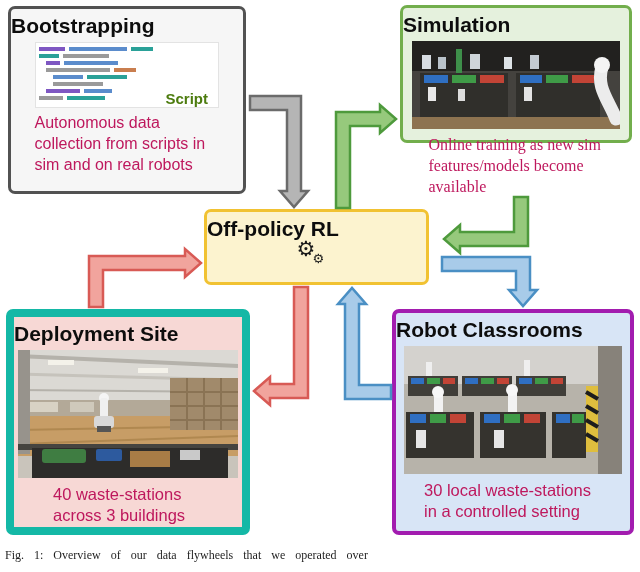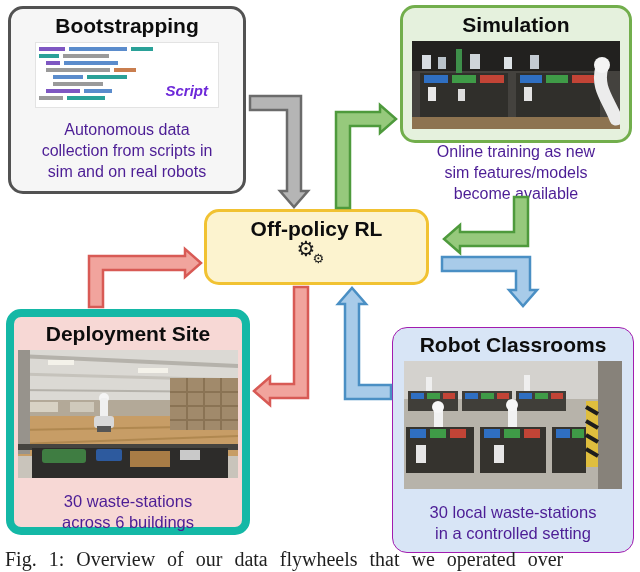--- a/index.html
+++ b/index.html
@@ -2,48 +2,48 @@
 <html><head>
 <meta charset="utf-8">
 <style>
   html,body { margin:0; padding:0; }
   body {
     width:640px; height:572px; position:relative; overflow:hidden;
     background:#ffffff;
     font-family:"Liberation Sans", sans-serif;
     color:#111;
   }
-  .box { position:absolute; border-radius:15px; box-sizing:border-box; text-align:center; }
+  .box { position:absolute; border-radius:7px; box-sizing:border-box; text-align:left; }
   .box .title { font-weight:bold; font-size:21px; margin-top:5px; color:#0d0d0d; }
-  .desc { font-size:16px; line-height:1.3; margin:13px auto 0; color:#4c1d95; }
+  .desc { font-size:16px; line-height:1.3; margin:6px auto 0; color:#be185d; }
 
   #bootstrapping { left:8px;   top:6px;   width:238px; height:188px; background:#f6f6f6; border:3px solid #525252; }
   #simulation    { left:400px; top:5px;   width:232px; height:138px; background:#e5f1dd; border:3px solid #72ae4c; }
   #rl            { left:204px; top:209px; width:225px; height:76px;  background:#fcf3cf; border:3px solid #f1c232; }
   #deployment    { left:6px;   top:309px; width:244px; height:226px; background:#f7d8d5; border:8px solid #14b8a6; }
-  #classrooms    { left:392px; top:327px; width:242px; height:226px; background:#d8e5f6; border:1px solid #a21caf; }
+  #classrooms    { left:392px; top:309px; width:242px; height:226px; background:#d8e5f6; border:4px solid #a21caf; }
 
   #script-panel { position:relative; width:182px; height:64px; background:#ffffff; margin:5px auto 0; box-shadow:0 0 0 1px #e3e3e3; }
-  #script-label { position:absolute; right:8px; bottom:8px; font-weight:bold; font-size:15px; color:#6d28d9; background:rgba(255,255,255,.85); padding:0 2px;font-style:italic; }
+  #script-label { position:absolute; right:8px; bottom:0; font-weight:bold; font-size:15px; color:#4d7c0f; background:rgba(255,255,255,.85); padding:0 2px; }
 
   .photo { display:block; margin:4px auto 0; }
 
   .rl-row { display:flex; align-items:center; justify-content:center; margin-top:1px; font-size:17px; color:#161616; }
   .gears { position:relative; width:32px; height:28px; margin-right:8px; }
   .gear-big   { position:absolute; left:0;    top:-3px; font-size:21px; line-height:1; font-family:"DejaVu Sans", sans-serif; color:#1a1a1a; }
   .gear-small { position:absolute; left:16px; top:10px; font-size:13px; line-height:1; font-family:"DejaVu Sans", sans-serif; color:#1a1a1a; }
 
   #arrows { position:absolute; left:0; top:0; width:640px; height:572px; pointer-events:none; }
   #arrows polygon { stroke-width:2.5; stroke-linejoin:miter; }
   .arrow-gray  { fill:#b5b5b5; stroke:#6b6b6b; }
   .arrow-green { fill:#96c97c; stroke:#4e9a3c; }
   .arrow-blue  { fill:#a8cbe9; stroke:#4a8fc4; }
   .arrow-red   { fill:#f1a49d; stroke:#d85a55; }
 
-  #caption { position:absolute; left:5px; top:548px; width:631px; font-family:"Liberation Serif", serif; font-size:20px; color:#1f1f1f; word-spacing:7px; }
+  #caption { position:absolute; left:5px; top:548px; width:631px; font-family:"Liberation Serif", serif; font-size:12px; color:#1f1f1f; word-spacing:7px; }
 </style>
 </head>
 <body>
 
 <div class="box" id="bootstrapping">
   <div class="title">Bootstrapping</div>
   <div id="script-panel">
     <svg width="182" height="64" viewBox="0 0 182 64">
       <rect width="182" height="64" fill="#ffffff"></rect>
       <rect x="3" y="4" width="26" height="4" fill="#7e57c2"></rect>
@@ -87,21 +87,21 @@
     <rect x="46" y="48" width="7" height="12" fill="#dcdcdc"></rect>
     <rect x="104" y="32" width="84" height="44" fill="#302f2b"></rect>
     <rect x="108" y="34" width="22" height="8" fill="#2f6fc2"></rect>
     <rect x="134" y="34" width="22" height="8" fill="#3f9b47"></rect>
     <rect x="160" y="34" width="22" height="8" fill="#c24436"></rect>
     <rect x="112" y="46" width="8" height="14" fill="#e3e3e3"></rect>
     <rect y="76" width="208" height="12" fill="#8d7350"></rect>
     <path d="M204,78 C196,58 184,46 190,26" stroke="#ececec" stroke-width="13" fill="none" stroke-linecap="round"></path>
     <circle cx="190" cy="24" r="8" fill="#f4f4f4"></circle>
   </svg>
-  <div class="desc" style="width:175px;">Online training as new sim features/models become available</div>
+  <div class="desc" style="width:175px;font-family:Liberation Serif, serif;">Online training as new sim features/models become available</div>
 </div>
 
 <div class="box" id="rl">
   <div class="title">Off-policy RL</div>
   <div class="rl-row">
     <span class="gears">
       <span class="gear-big">⚙</span>
       <span class="gear-small">⚙</span>
     </span>
   </div>
@@ -129,21 +129,21 @@
     <rect x="82" y="48" width="8" height="22" rx="3" fill="#f0f0f0"></rect>
     <rect x="76" y="66" width="20" height="12" rx="3" fill="#d8d8d8"></rect>
     <rect x="79" y="76" width="14" height="6" fill="#555555"></rect>
     <rect x="0" y="94" width="220" height="6" fill="#454440"></rect>
     <rect x="14" y="98" width="196" height="30" fill="#2d2c2a"></rect>
     <rect x="24" y="99" width="44" height="14" rx="3" fill="#3f7d42"></rect>
     <rect x="78" y="99" width="26" height="12" rx="2" fill="#2d5a9e"></rect>
     <rect x="112" y="101" width="40" height="16" fill="#a87c46"></rect>
     <rect x="162" y="100" width="20" height="10" fill="#c9c9c9"></rect>
   </svg>
-  <div class="desc" style="width:150px; font-size:16.5px;">30 waste-stations across 6 buildings</div>
+  <div class="desc" style="width:150px; font-size:16.5px;">40 waste-stations across 3 buildings</div>
 </div>
 
 <div class="box" id="classrooms">
   <div class="title">Robot Classrooms</div>
   <svg class="photo" width="218" height="128" viewBox="0 0 218 128">
     <rect width="218" height="128" fill="#b7b3aa"></rect>
     <rect width="218" height="38" fill="#d4d2ce"></rect>
     <rect x="194" width="24" height="128" fill="#87827a"></rect>
     <rect x="22" y="16" width="6" height="16" fill="#efefef"></rect>
     <rect x="120" y="14" width="6" height="18" fill="#efefef"></rect>

